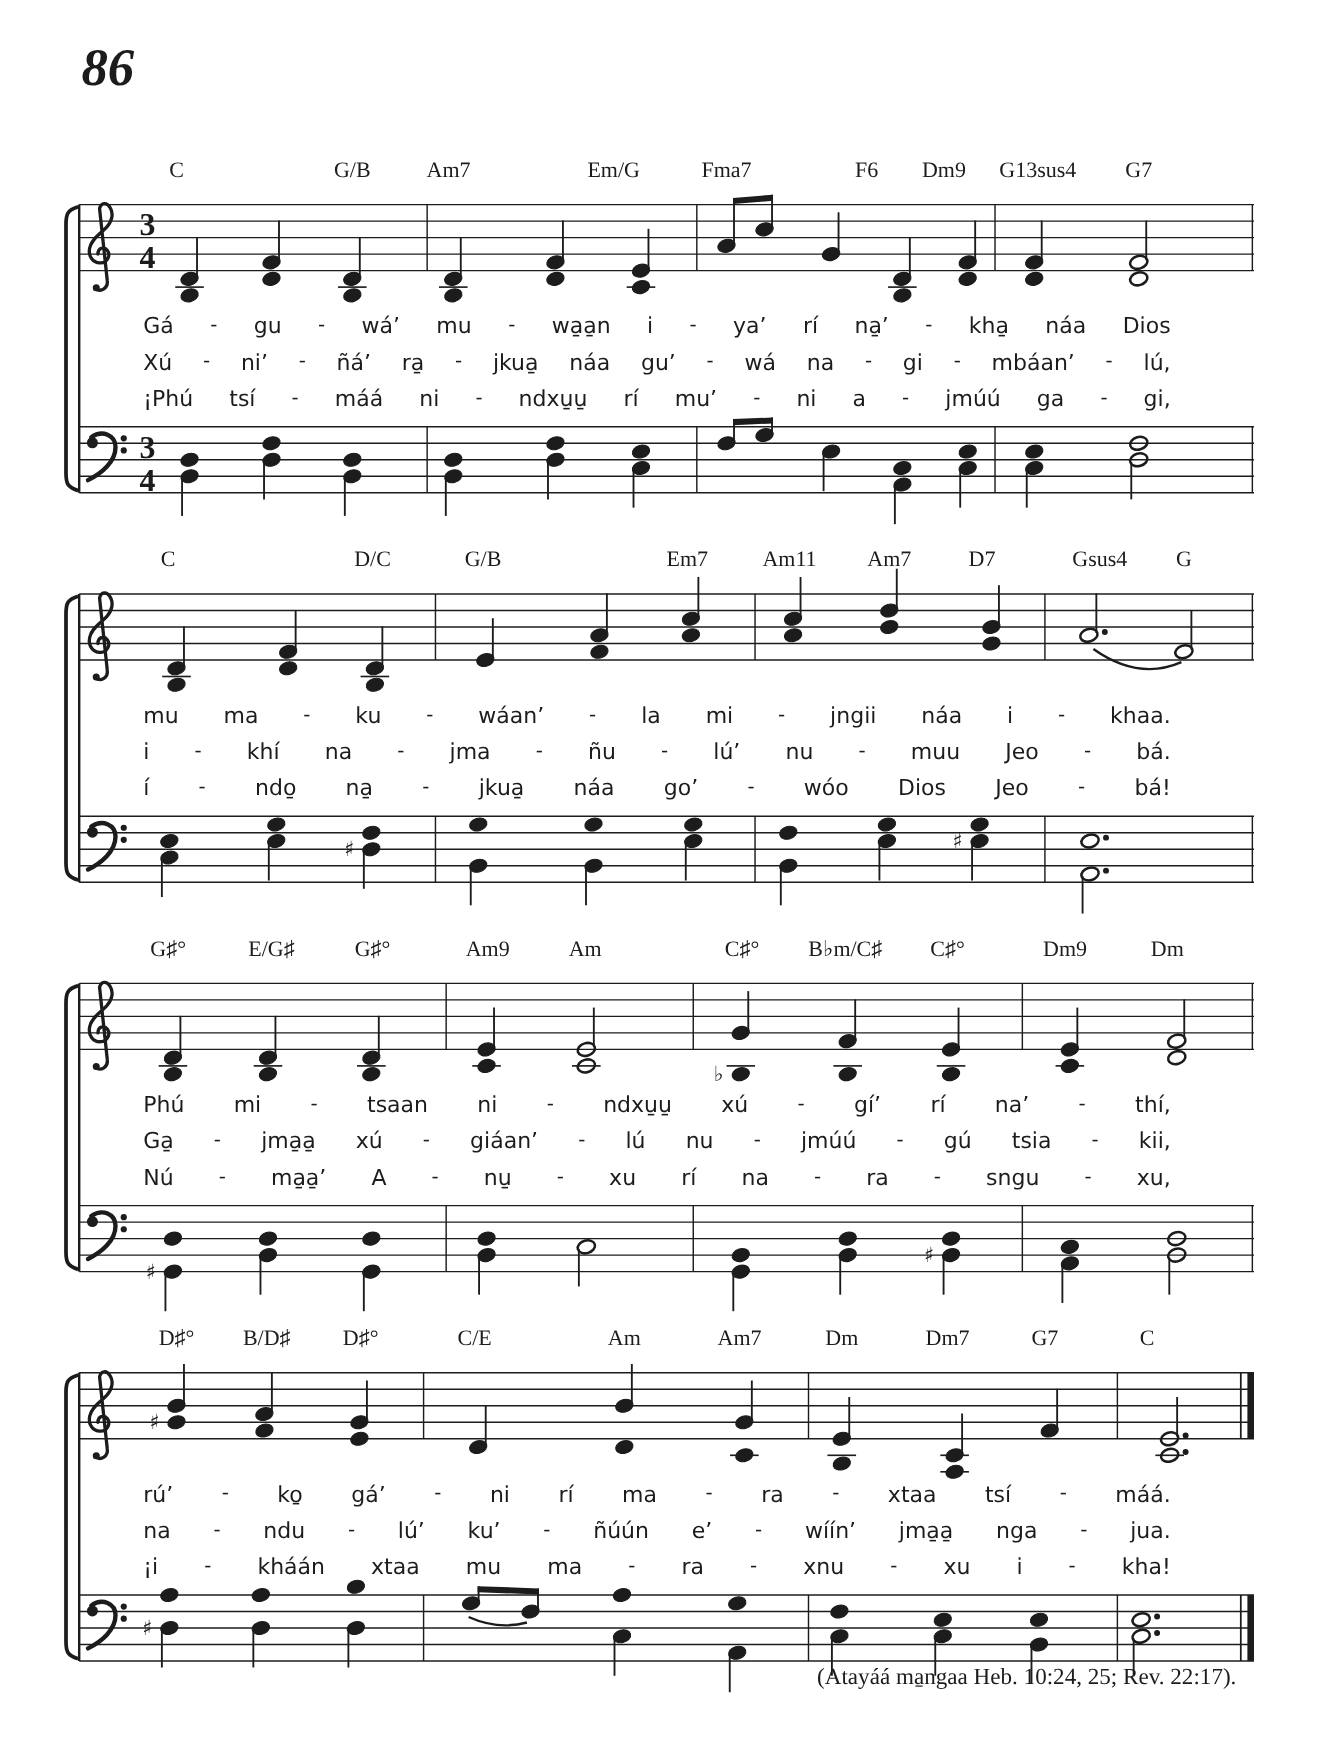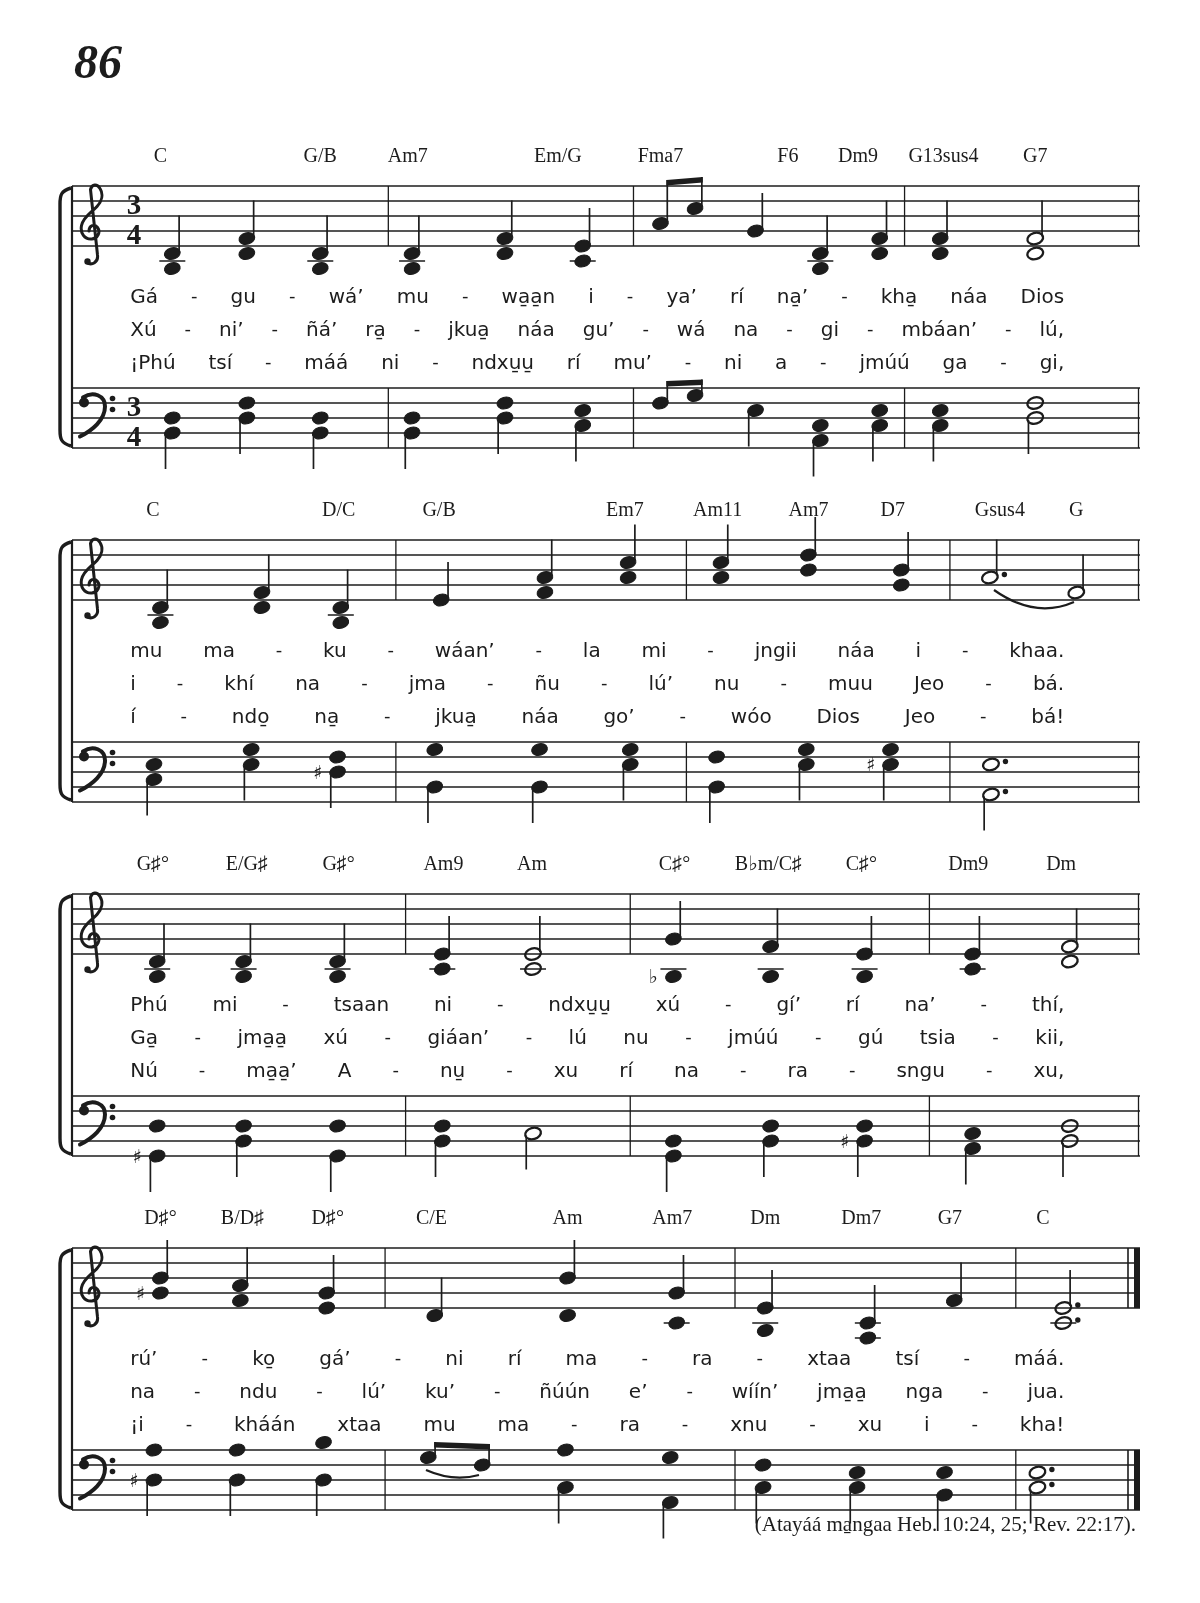--- a/index.html
+++ b/index.html
@@ -18,21 +18,21 @@
          font-size:20px;white-space:nowrap;}
   svg.staff{display:block;overflow:visible;}
   .lyric-block{height:100px;padding:1px 7% 0 6.5%;box-sizing:border-box;}
   .lyric-line{height:33px;display:flex;justify-content:space-between;align-items:center;}
   .syl{font-family:"DejaVu Sans",sans-serif;font-size:20px;white-space:nowrap;}
   .hyph{font-size:18px;}
   .bracket{position:absolute;left:-9px;top:48px;overflow:visible;}
   
   text.ts{font-family:"Liberation Serif",serif;font-weight:bold;font-size:29px;text-anchor:middle;fill:#1c1c1c;}
   text.acc{font-family:"DejaVu Sans",sans-serif;font-size:19px;text-anchor:middle;fill:#1c1c1c;}
-  .footer{position:absolute;top:1512px;right:64px;font-size:21px;}
+  .footer{position:absolute;top:1512px;right:76px;font-size:21px;}
 </style>
 </head>
 <body>
 
 <div class="page">
   <div class="header">
     <div class="song-number">86</div>
   </div>
 
   <div class="systems">

